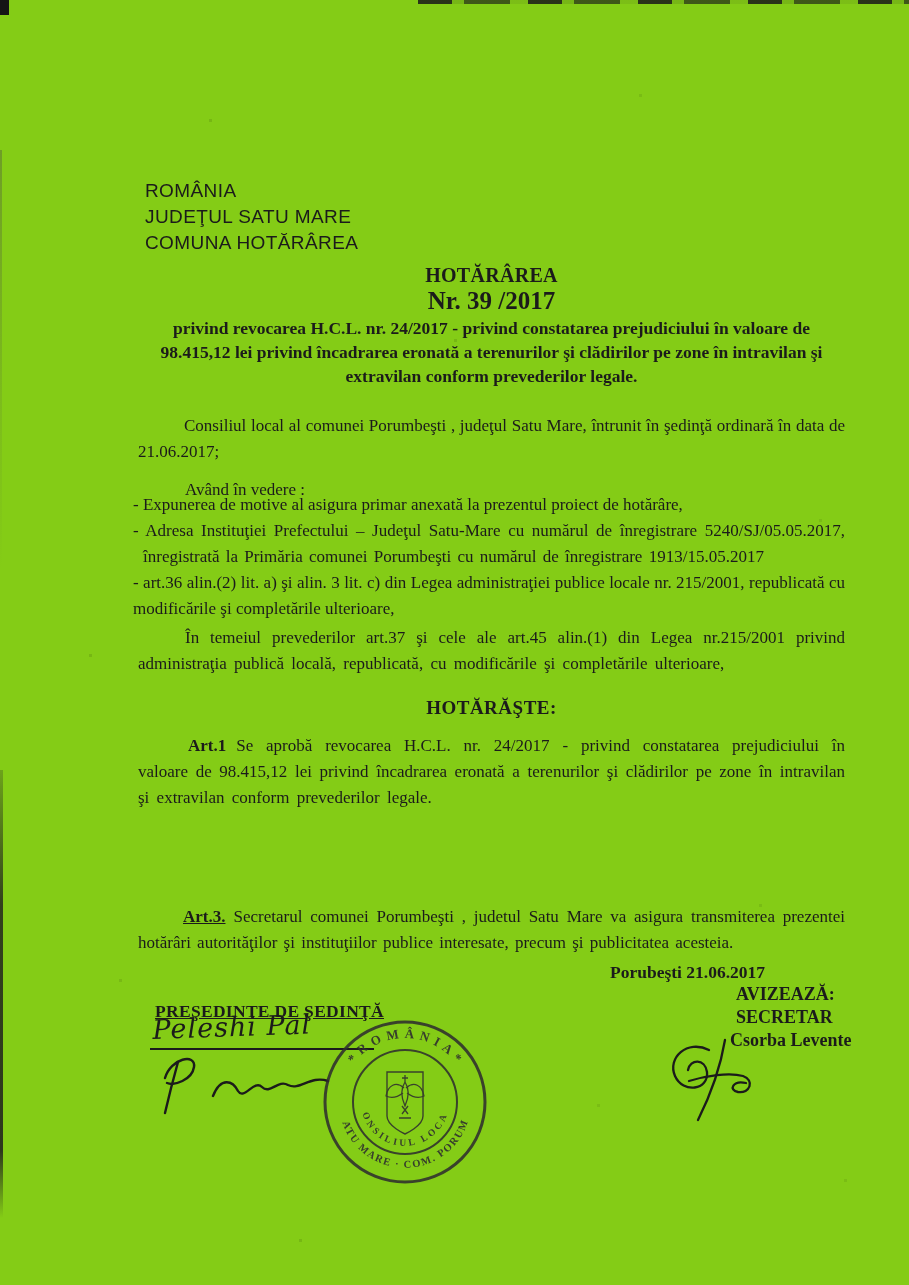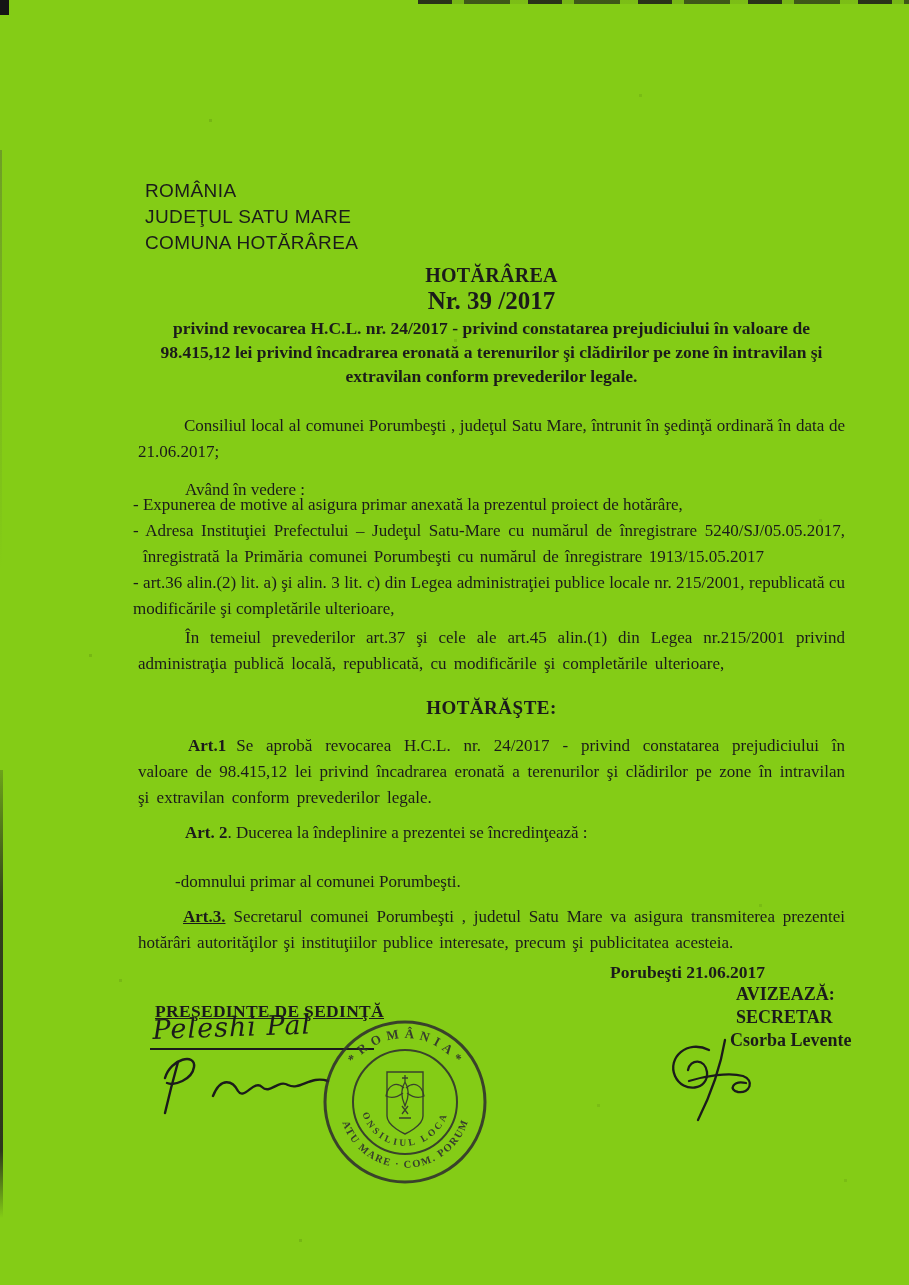--- a/index.html
+++ b/index.html
@@ -92,23 +92,21 @@
     <p class="bullet-hang">- Adresa Instituţiei Prefectului – Judeţul Satu-Mare cu numărul de înregistrare 5240/SJ/05.05.2017, înregistrată la Primăria comunei Porumbeşti cu numărul de înregistrare 1913/15.05.2017</p>
     <p>- art.36 alin.(2) lit. a) şi alin. 3 lit. c)  din Legea administraţiei publice locale nr. 215/2001, republicată cu modificările şi completările ulterioare,</p>
   </div>
 
   <p class="abs body-p p-legal">În temeiul prevederilor art.37 şi cele ale art.45 alin.(1) din Legea nr.215/2001 privind administraţia publică locală,  republicată, cu modificările şi completările ulterioare,</p>
 
   <p class="abs p-decision">HOTĂRĂŞTE:</p>
 
   <p class="abs body-p p-art1"><span class="art-label ml1">Art.1</span><span>Se  aprobă revocarea H.C.L. nr. 24/2017 -  privind constatarea prejudiciului în valoare de 98.415,12 lei privind încadrarea eronată a terenurilor şi clădirilor pe zone în intravilan şi extravilan conform prevederilor legale.</span></p>
 
-  <p class="abs body-p p-art2"><span class="art-label">Art. 2</span><span>. Ducerea la îndeplinire a prezentei se încredinţează :</span></p>
 
-  <p class="abs body-p p-art2item">-domnului primar al comunei Porumbeşti.</p>
 
   <p class="abs body-p p-art3"><span class="art-label ml3">Art.3.</span><span>Secretarul comunei Porumbeşti , judetul Satu Mare  va asigura transmiterea prezentei hotărâri autorităţilor şi instituţiilor publice interesate, precum şi publicitatea acesteia.</span></p>
 
   <p class="abs p-date">Porubeşti 21.06.2017</p>
 
   <div class="abs president-title">PREŞEDINTE DE ŞEDINŢĂ</div>
   <div class="abs handwritten">Peleshi Pal</div>
   <div class="abs hand-underline"></div>
 
   <svg class="abs" style="left:158px;top:1050px;" width="250" height="70" viewBox="0 0 250 70">

